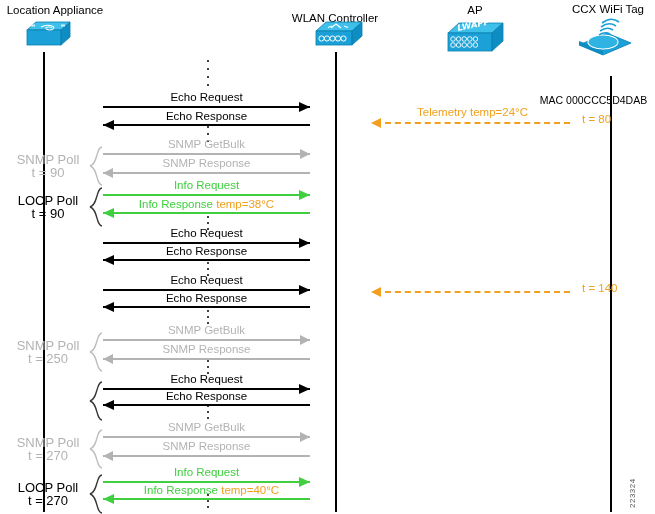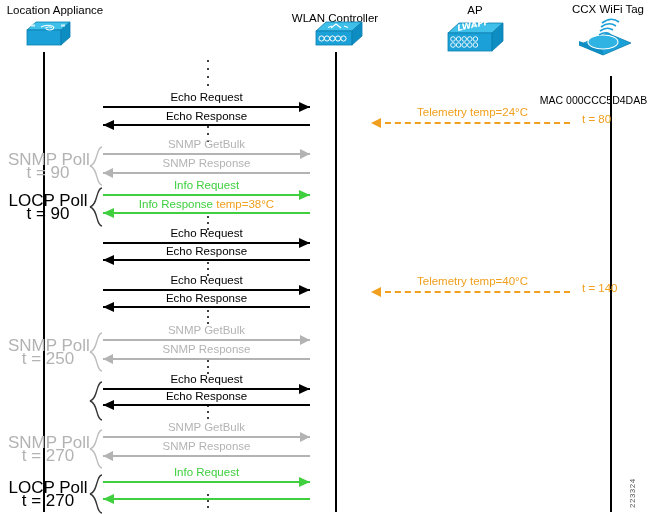--- a/index.html
+++ b/index.html
@@ -47,21 +47,21 @@
     position:absolute;font-size:11.5px;white-space:nowrap;
     text-align:center;line-height:12px;
   }
   .lbl-black{color:#000;}
   .lbl-grey{color:#b3b3b3;}
   .lbl-green{color:#3fcf3f;}
   .lbl-orange{color:#f0a01e;}
 
   
   .grp-label{
-    position:absolute;font-size:17px;white-space:nowrap;text-align:center;
+    position:absolute;font-size:13px;white-space:nowrap;text-align:center;
     line-height:13px;
   }
   .grp-black{color:#000;}
   .grp-grey{color:#b3b3b3;}
 
   
   .vdots{position:absolute;width:3px;display:flex;flex-direction:column;
     align-items:center;justify-content:space-between;}
   .vdots i{display:block;width:2px;height:2px;background:#000;border-radius:50%;}
 
@@ -295,33 +295,36 @@
     <div class="line grey" style="width:207px;"></div>
     <div class="head l grey" style="left:0px;"></div>
   </div>
 
   <div class="msg-label lbl-green" style="left:103px;top:466px;width:207px;">Info Request</div>
   <div class="msg" style="left:103px;top:481px;width:207px;">
     <div class="line green" style="width:207px;"></div>
     <div class="head r green" style="left:196px;"></div>
   </div>
 
+  <div class="msg-label lbl-green" style="left:103px;top:484px;width:217px;">
+    <span>Info Response</span>
+    <span class="lbl-orange"> temp=40°C</span>
+  </div>
   <div class="msg" style="left:103px;top:498px;width:207px;">
     <div class="line green" style="width:207px;"></div>
     <div class="head l green" style="left:0px;"></div>
   </div>
 
   <div class="msg-label lbl-orange" style="left:375px;top:106px;width:195px;">Telemetry temp=24°C</div>
   <div class="msg" style="left:375px;top:122px;width:195px;">
     <div class="line dash" style="width:195px;"></div>
     <div class="head l orange" style="left:-4px;"></div>
   </div>
   <div class="msg-label lbl-orange" style="left:582px;top:113px;width:50px;text-align:left;">t = 80</div>
 
-  <div class="msg-label lbl-orange" style="left:375px;top:275px;width:195px;">Telemetry temp=40°C</div>
   <div class="msg" style="left:375px;top:291px;width:195px;">
     <div class="line dash" style="width:195px;"></div>
     <div class="head l orange" style="left:-4px;"></div>
   </div>
   <div class="msg-label lbl-orange" style="left:582px;top:282px;width:50px;text-align:left;">t = 140</div>
 
   <div class="icon" style="left:88px;top:146px;">
     <svg width="16" height="40" viewBox="0 0 16 40">
       <path d="M14,1 C8,1 10,18 2,20 C10,22 8,39 14,39" fill="none" stroke="#bdbdbd" stroke-width="1.3"></path>
     </svg>

